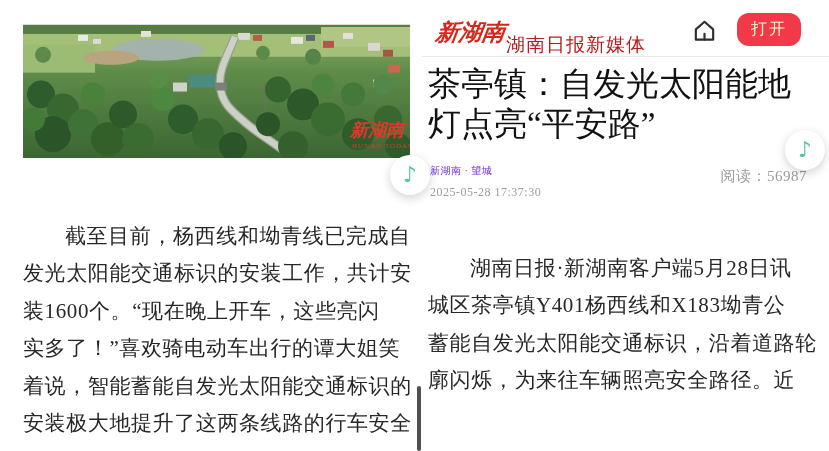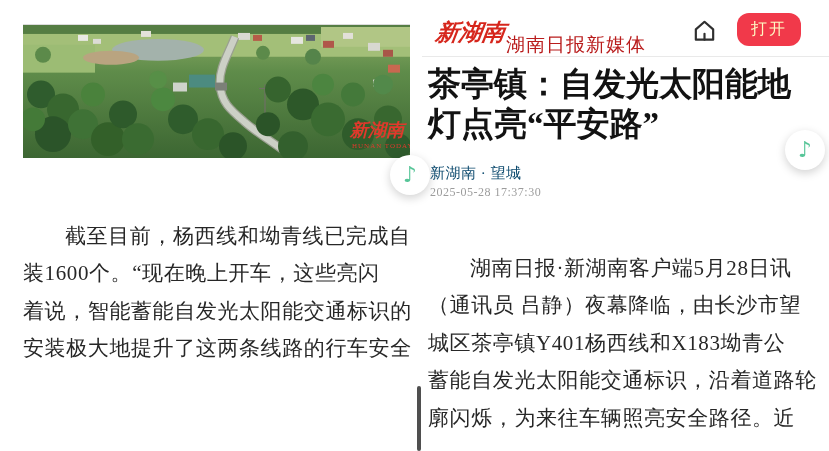--- a/index.html
+++ b/index.html
@@ -94,28 +94,28 @@
     background: #e9e9e9;
   }
 
   
   .article-title {
     position: absolute;
     left: 428px; top: 64px;
     width: 386px;
     font-size: 33px;
     line-height: 40px;
-    font-weight: 700;
+    font-weight: 400;
     color: #121212;
   }
   .meta-source {
     position: absolute;
     left: 430px; top: 164px;
-    font-size: 15px;
-    color: #0c4a6e;
+    font-size: 10px;
+    color: #6d28d9;
     letter-spacing: 0.5px;
   }
   .meta-time {
     position: absolute;
     left: 430px; top: 185px;
     font-size: 12px;
     color: #9c9c9c;
     letter-spacing: 0.5px;
   }
   .meta-reads {
@@ -239,21 +239,23 @@
     </svg>
   </div>
 
 
   <div class="audio-btn pos-left">
     <span>♪</span>
   </div>
 
   <div class="body-col left">
     <div class="body-line first">截至目前，杨西线和坳青线已完成自</div>
+    <div class="body-line">发光太阳能交通标识的安装工作，共计安</div>
     <div class="body-line">装1600个。“现在晚上开车，这些亮闪</div>
+    <div class="body-line">实多了！”喜欢骑电动车出行的谭大姐笑</div>
     <div class="body-line">着说，智能蓄能自发光太阳能交通标识的</div>
     <div class="body-line">安装极大地提升了这两条线路的行车安全</div>
   </div>
 
   <div class="brand-logo">新湖南</div>
   <div class="brand-text">湖南日报新媒体</div>
 
   <div class="home-btn">
     <svg viewBox="0 0 24 24" width="27" height="26">
       <path d="M4 10.5 L12 3.5 L20 10.5 L20 20 L4 20 Z" fill="none" stroke="#2f2f2f" stroke-width="2" stroke-linejoin="round" stroke-linecap="round"></path>
@@ -262,28 +264,28 @@
   </div>
 
   <button class="open-btn">打开</button>
 
   <div class="header-divider"></div>
 
   <h1 class="article-title">茶亭镇：自发光太阳能地灯点亮“平安路”</h1>
 
   <div class="meta-source">新湖南 · 望城</div>
   <div class="meta-time">2025-05-28 17:37:30</div>
+  <div class="meta-reads">阅读：56987</div>
 
   <div class="audio-btn pos-right">
     <span>♪</span>
   </div>
 
   <div class="body-col right">
     <div class="body-line first">湖南日报·新湖南客户端5月28日讯</div>
-    <div class="body-line">（通讯员 吕静）夜幕降临，由长沙市望</div>
     <div class="body-line">城区茶亭镇Y401杨西线和X183坳青公</div>
     <div class="body-line">蓄能自发光太阳能交通标识，沿着道路轮</div>
     <div class="body-line">廓闪烁，为来往车辆照亮安全路径。近</div>
   </div>
 
   <div class="page-scrollbar"></div>
 
 </div>
 
 </body></html>

